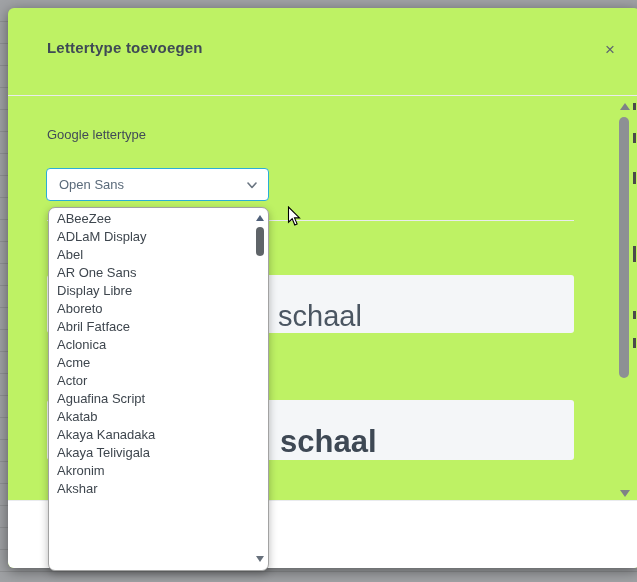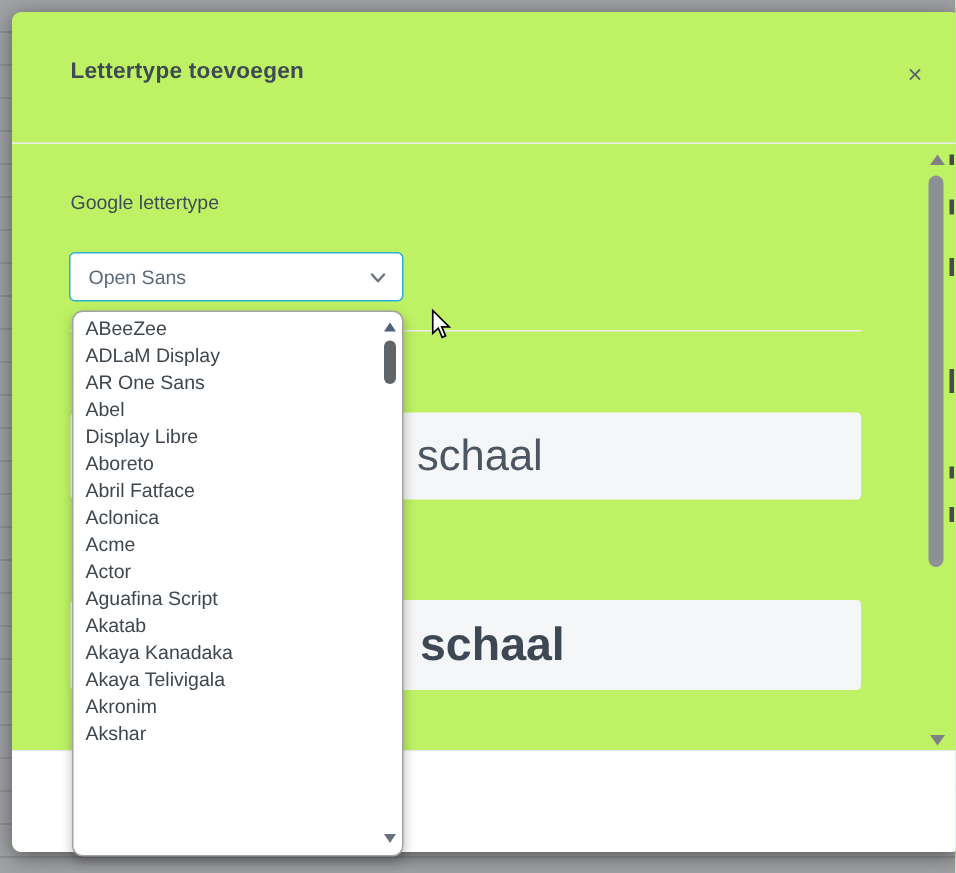--- a/index.html
+++ b/index.html
@@ -17,21 +17,21 @@
   .close{position:absolute;right:18px;top:30px;width:24px;height:24px;line-height:24px;
     text-align:center;font-size:17px;color:#5d6570;cursor:pointer;}
   
   .field-label{position:absolute;left:39px;top:119px;font-size:13px;color:var(--body-text,#414b57);}
   .select{position:absolute;left:38px;top:160px;width:223px;height:33px;background:#fff;
     border:1px solid var(--accent-border,#2aaed6);border-radius:4px;box-sizing:border-box;cursor:pointer;padding-left:14px;}
   .select-value{position:absolute;left:12px;top:8px;font-size:13px;color:#5a6a7a;}
   .select .chev{position:absolute;right:10px;top:10px;}
   .divider1{position:absolute;left:39px;top:212px;width:527px;height:1px;background:var(--divider,#e9ebee);}
   .preview{position:absolute;left:39px;width:527px;background:var(--preview-bg,#f4f6f8);
-    border-radius:3px;display:flex;align-items:center;overflow:hidden;}
+    border-radius:3px;display:flex;align-items:flex-end;overflow:hidden;}
   .preview1{top:267px;height:58px;}
   .preview1 .ptxt{margin-left:231px;font-size:29px;color:#4b5662;}
   .preview2{top:392px;height:60px;}
   .preview2 .ptxt{margin-left:233px;font-size:31px;font-weight:700;color:#3e4854;}
   
   .m-scroll{position:absolute;left:609px;top:87px;width:14px;height:406px;}
   .tri{width:0;height:0;position:absolute;}
   .m-up{left:3px;top:8px;border-left:5px solid transparent;border-right:5px solid transparent;border-bottom:7px solid #7e8286;}
   .m-thumb{position:absolute;left:2px;top:22px;width:10px;height:261px;background:var(--scroll-thumb,#8d9094);border-radius:5px;}
   .m-down{left:3px;bottom:4px;border-left:5px solid transparent;border-right:5px solid transparent;border-top:7px solid #7e8286;}
@@ -95,22 +95,22 @@
       <div class="tri m-down"></div>
     </div>
 
     <div class="modal-footer"></div>
   </div>
 
   <div class="dropdown">
     <div class="opt-list">
         <div class="option">ABeeZee</div>
         <div class="option">ADLaM Display</div>
+        <div class="option">Abel</div>
         <div class="option">AR One Sans</div>
-        <div class="option">Abel</div>
         <div class="option">Display Libre</div>
         <div class="option">Aboreto</div>
         <div class="option">Abril Fatface</div>
         <div class="option">Aclonica</div>
         <div class="option">Acme</div>
         <div class="option">Actor</div>
         <div class="option">Aguafina Script</div>
         <div class="option">Akatab</div>
         <div class="option">Akaya Kanadaka</div>
         <div class="option">Akaya Telivigala</div>

